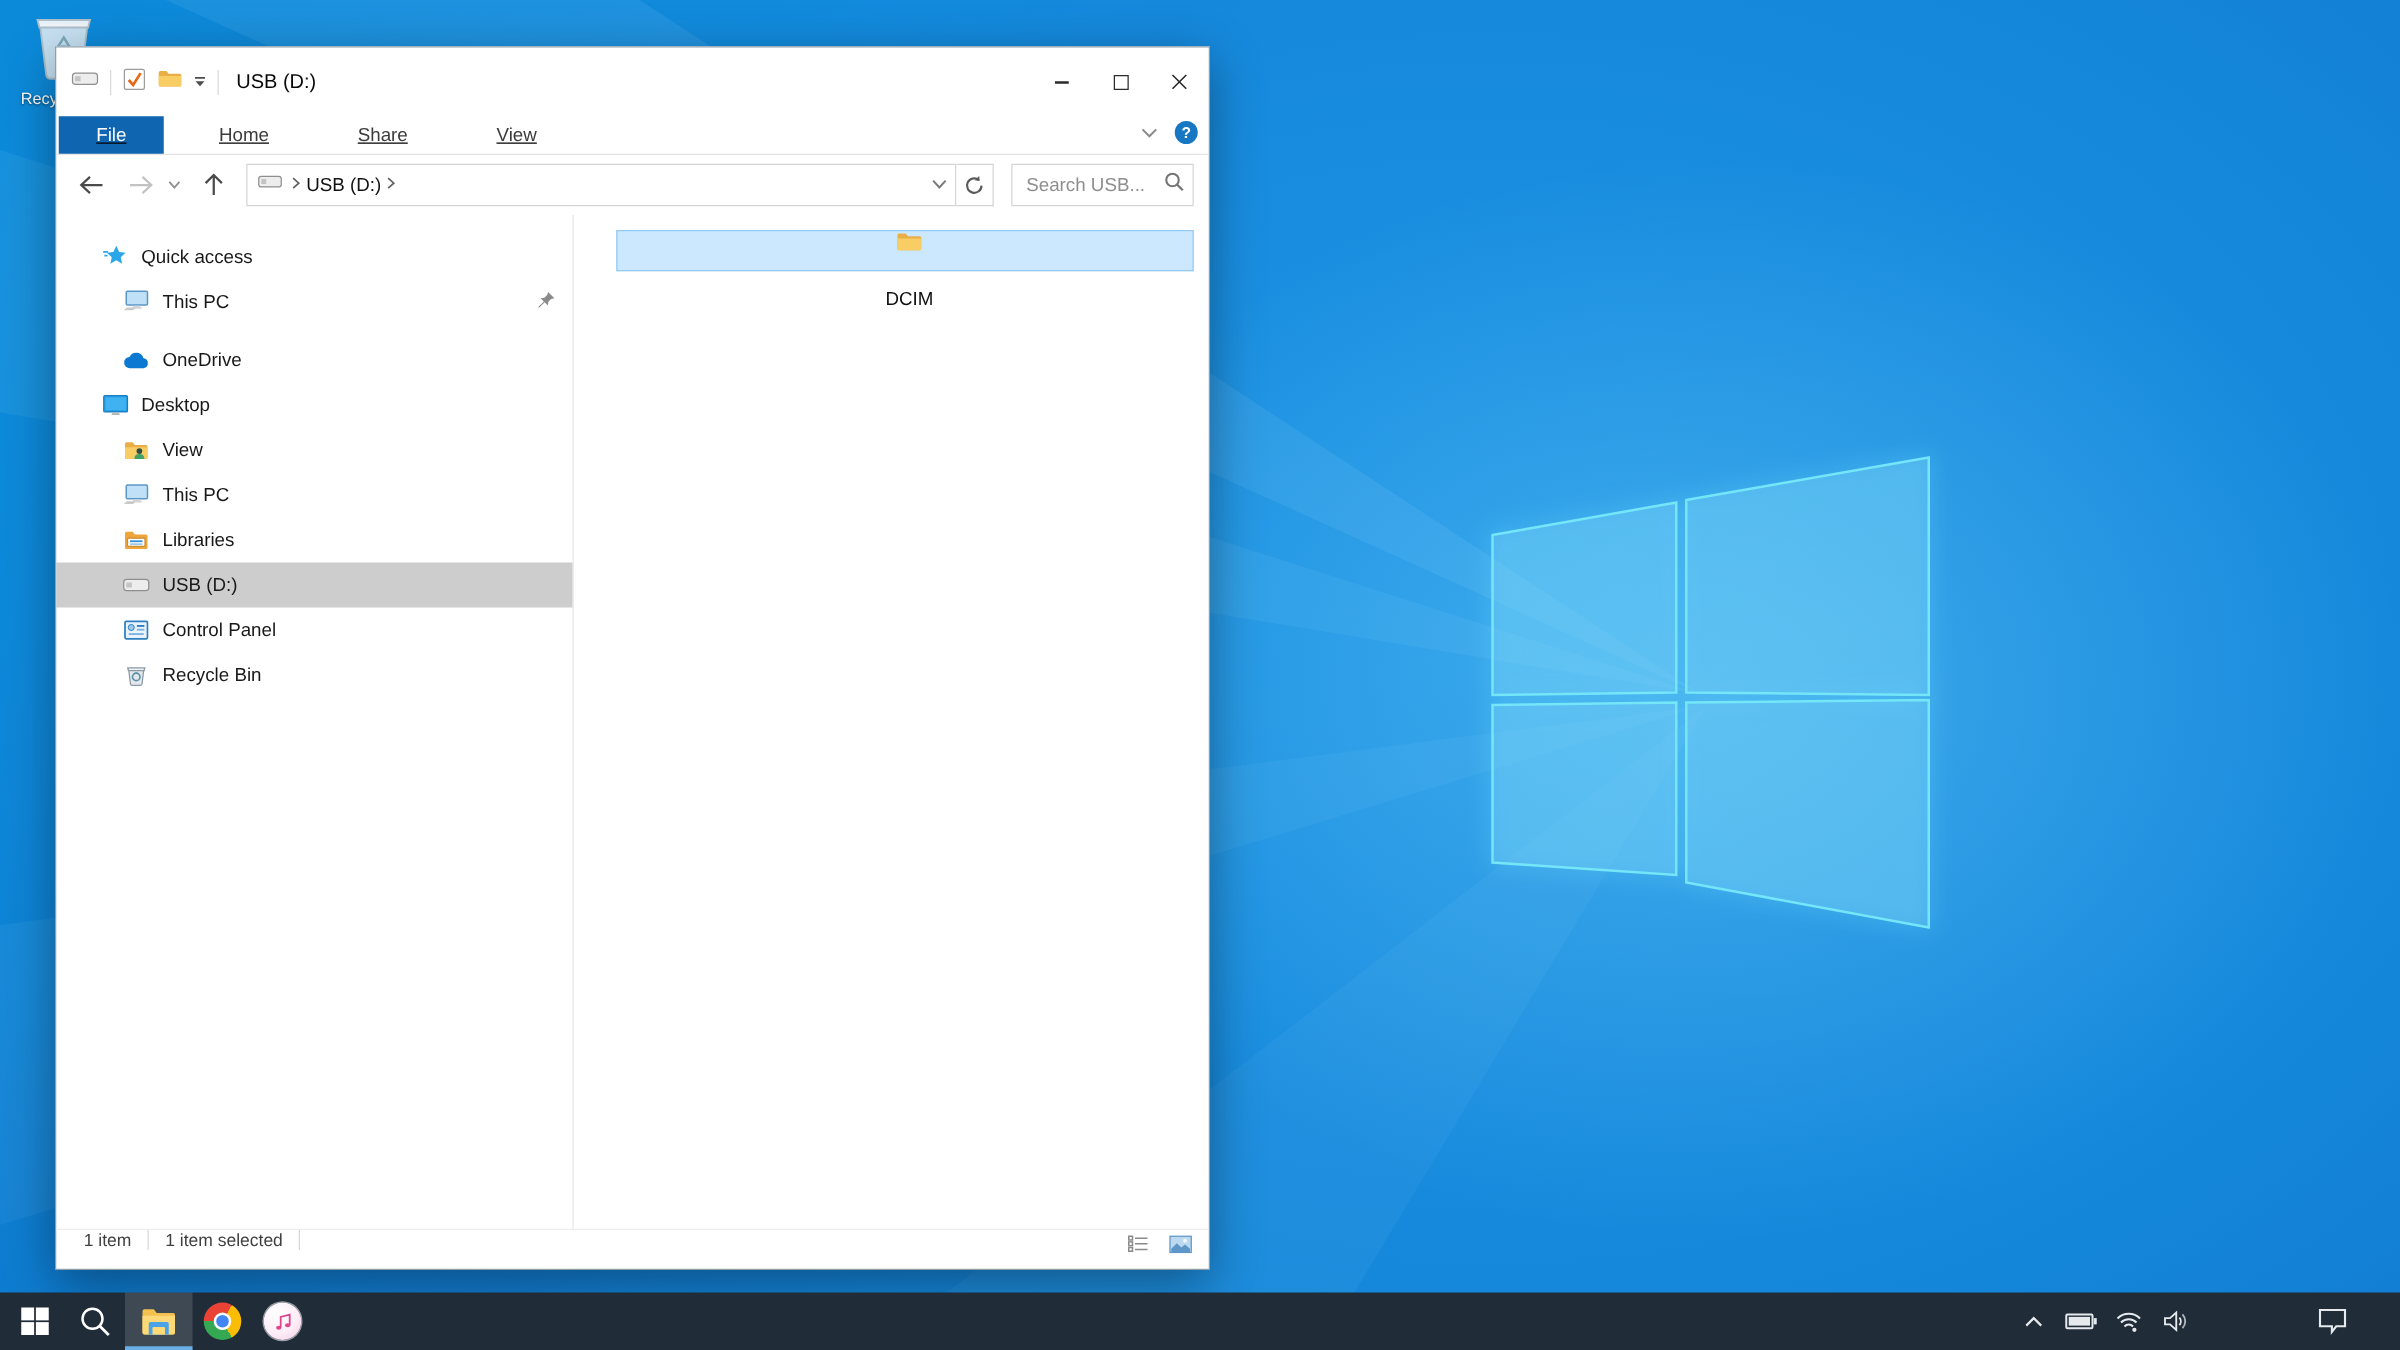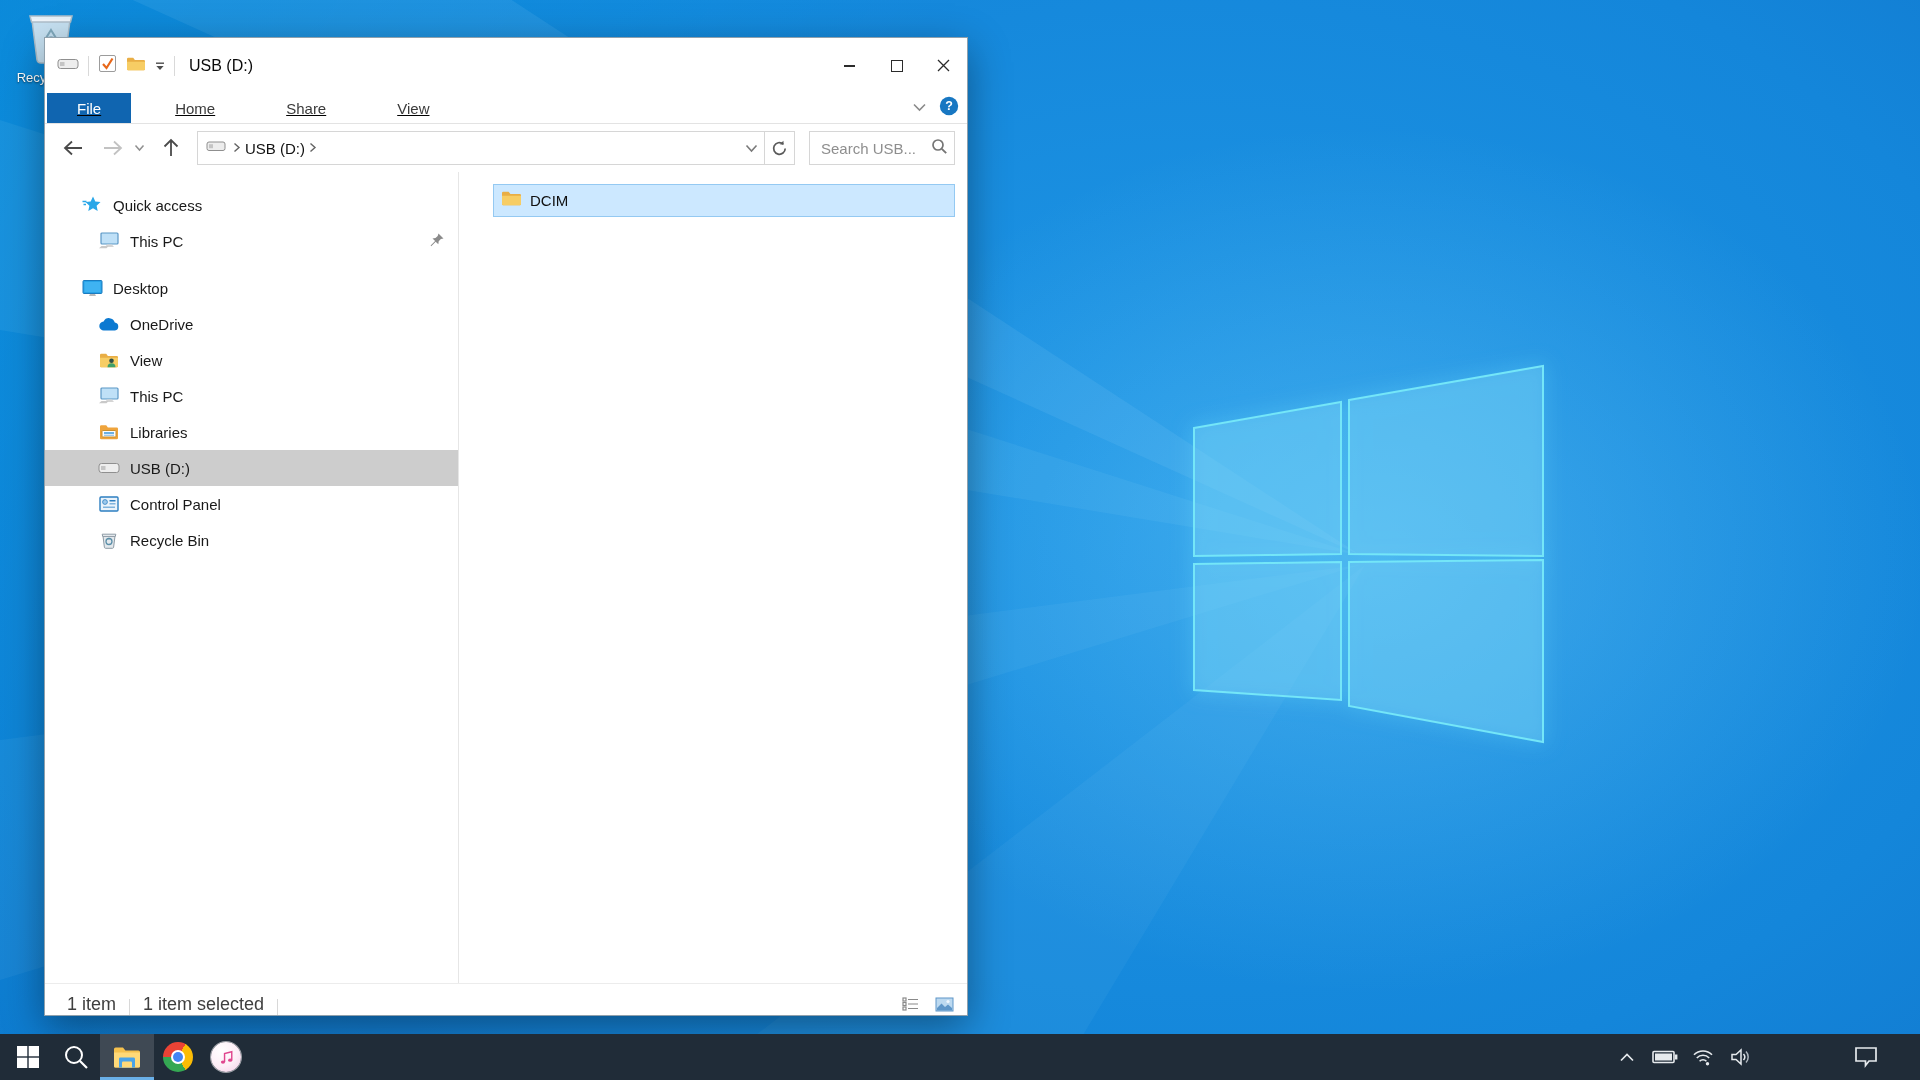--- a/index.html
+++ b/index.html
@@ -64,25 +64,25 @@
   .side-row .sicon{width:22px;display:flex;justify-content:center;margin-right:10px;flex:0 0 auto;}
   .side-row.lvl0{padding-left:36px;}
   .side-row.lvl1{padding-left:53px;}
   .side-row.selected{background:#cdcdcd;}
   .side-gap{height:11px;}
   .pin{position:absolute;right:13px;top:9px;}
   .filearea{flex:1 1 auto;position:relative;}
   .file-tile{
     position:absolute;left:34px;top:12px;width:462px;height:33px;
     background:#cce8ff;border:1px solid #94c9f2;box-sizing:border-box;
-    display:flex;align-items:center;gap:8px;padding-left:7px;
+    display:flex;align-items:center;gap:24px;padding-left:7px;flex-direction:column;
   }
   .file-tile .fname{font-size:15px;color:#101010;}
   
-  .statusbar{height:31px;flex:0 0 auto;border-top:1px solid #ececec;display:flex;align-items:flex-end;font-size:18px;color:#3f3f3f;padding:0 10px 0 22px;}
+  .statusbar{height:31px;flex:0 0 auto;border-top:1px solid #ececec;display:flex;align-items:flex-start;font-size:14px;color:#3f3f3f;padding:0 10px 0 22px;}
   .statusbar .ssep{width:1px;height:16px;background:#d8d8d8;margin:0 13px;}
   .status-views{margin-left:auto;display:flex;gap:8px;align-items:center;}
   .sview{width:26px;height:22px;display:flex;align-items:center;justify-content:center;}
   
   .taskbar{
     position:absolute;left:0;right:0;bottom:0;height:46px;z-index:10;
     background:#202c38;display:flex;align-items:stretch;padding-left:4px;box-sizing:border-box;
   }
   .tb-btn{width:48px;display:flex;align-items:center;justify-content:center;position:relative;}
   .tb-btn.active{width:54px;background:rgba(255,255,255,0.14);}
@@ -286,38 +286,38 @@
         <span>This PC</span>
         <span class="pin">
           <svg width="16" height="16" viewBox="0 0 16 16">
               <path d="M9.5 1.5 l5 5 -2.6 0.6 -2.2 2.2 -0.4 3 -2.6-2.6 -4.5 4.5 -0.6-0.6 4.5-4.5 -2.6-2.6 3-0.4 2.2-2.2 Z" fill="#8a8a8a"></path>
             </svg>
         </span>
       </div>
 
       <div class="side-gap"></div>
 
+      <div class="side-row lvl1">
+        <span class="sicon">
+          <svg width="22" height="15" viewBox="0 0 22 15">
+              <path d="M6 13.5 a4.5 4.5 0 0 1 -0.4-9 A6 6 0 0 1 16.8 5.6 A4 4 0 0 1 17 13.5 Z" fill="#0b79d1"></path>
+            </svg>
+        </span>
+        <span>OneDrive</span>
+      </div>
+
       <div class="side-row lvl0">
         <span class="sicon">
           <svg width="21" height="18" viewBox="0 0 21 18">
               <rect x="1" y="1.5" width="19" height="13" rx="1" fill="#28a3e8" stroke="#1b7bbf"></rect>
               <rect x="2.5" y="3" width="16" height="10" fill="#3fb3f2"></rect>
               <path d="M8 15 h5 l1 2 h-7 Z" fill="#b9b9b9"></path>
             </svg>
         </span>
         <span>Desktop</span>
-      </div>
-
-      <div class="side-row lvl1">
-        <span class="sicon">
-          <svg width="22" height="15" viewBox="0 0 22 15">
-              <path d="M6 13.5 a4.5 4.5 0 0 1 -0.4-9 A6 6 0 0 1 16.8 5.6 A4 4 0 0 1 17 13.5 Z" fill="#0b79d1"></path>
-            </svg>
-        </span>
-        <span>OneDrive</span>
       </div>
 
       <div class="side-row lvl1">
         <span class="sicon">
           <svg width="20" height="17" viewBox="0 0 20 17">
               <path d="M1 3 q0-1.2 1.2-1.2 h5 l1.7 2.2 h8.9 Q19 4 19 5.2 V14 q0 1.2-1.2 1.2 H2.2 Q1 15.2 1 14 Z" fill="#e9ae45"></path>
               <path d="M1 5.8 h18 V14 q0 1.2-1.2 1.2 H2.2 Q1 15.2 1 14 Z" fill="#f7cd64"></path>
               <circle cx="12.5" cy="8.8" r="2.3" fill="#2f4f46"></circle>
               <path d="M8.5 15.2 q0-4 4-4 t4 4 Z" fill="#3fa06a"></path>
             </svg>

